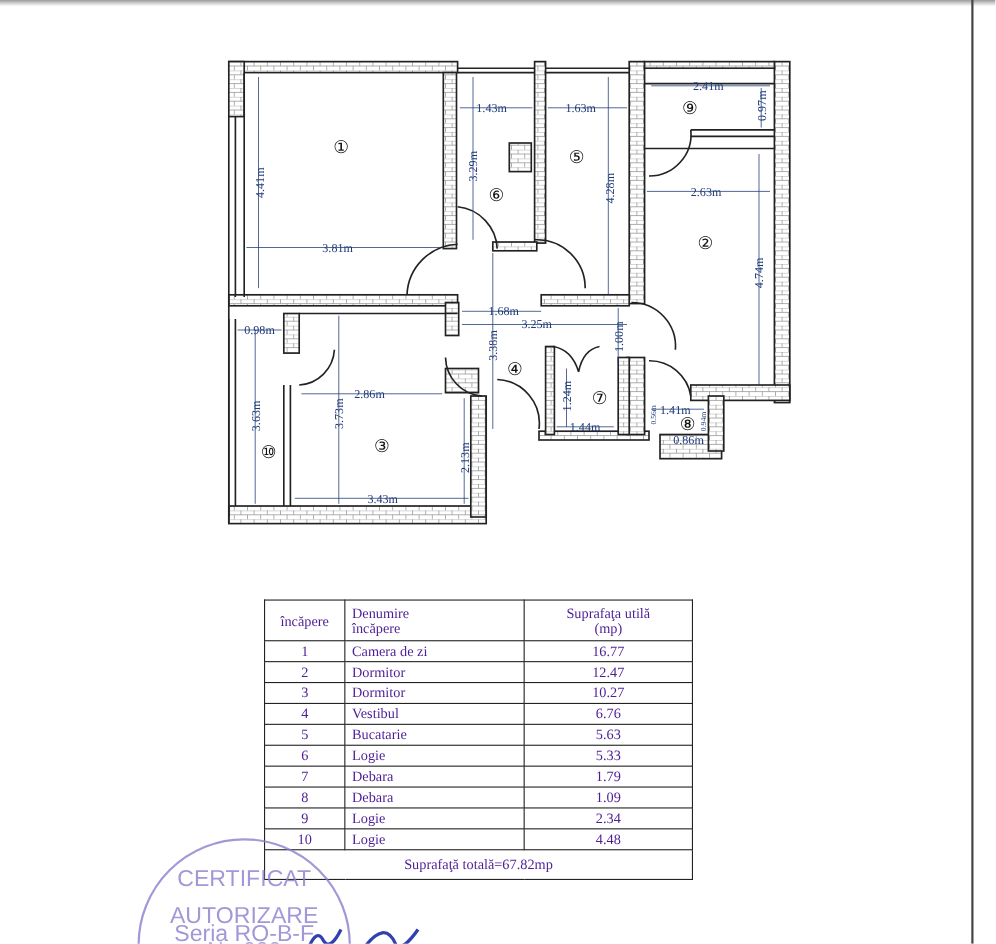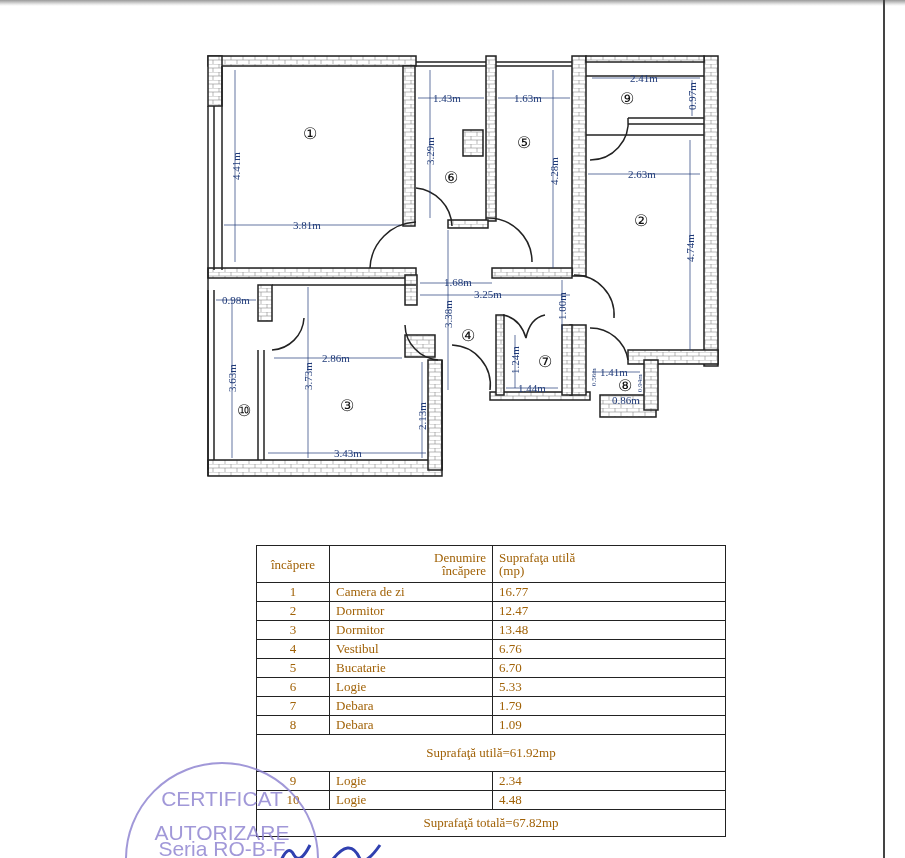--- a/index.html
+++ b/index.html
@@ -2,27 +2,27 @@
 <html><head>
 <meta charset="utf-8">
 <style>
   html, body { margin:0; padding:0; }
   body { width:905px; height:858px; background:#ffffff; position:relative; overflow:hidden; font-family:"Liberation Serif", "DejaVu Serif", serif; }
   .topshade { position:absolute; left:0; top:0; width:905px; height:6px; background:linear-gradient(#9a9a9a,#e8e8e8 70%,#ffffff); }
   .rightline { position:absolute; left:883px; top:0; width:2px; height:858px; background:#444; }
   .plan { position:absolute; left:0; top:0; }
   .dim { font-family:"Liberation Serif", serif; font-size:11px; fill:#1f3a78; }
   .lbl { font-family:"Liberation Serif", serif; font-size:12px; fill:#111; }
-  table.area { position:absolute; left:256px; top:545px; width:470px; border-collapse:collapse; font-size:13px; color:#a16207; }
+  table.area { position:absolute; left:240px; top:545px; width:390px; border-collapse:collapse; font-size:13px; color:#4c1d95; }
   table.area td, table.area th { border:1.5px solid #222; padding:0 6px; font-weight:normal; }
   table.area th { height:36px; vertical-align:middle; line-height:13px; }
   table.area td { height:18px; line-height:18px; }
   .c1 { width:60px; text-align:center; }
   .c2 { width:150px; text-align:left; }
-  .c3 { text-align:left; }
+  .c3 { text-align:center; }
   .sumrow td { height:36px !important; text-align:center; }
   .stamp { position:absolute; left:125px; top:762px; width:190px; height:190px; border-radius:50%; border:2px solid #8a7fcf; color:#8a7fcf; font-family:"Liberation Sans", sans-serif; opacity:0.8; }
   .stamp .t { position:absolute; left:0; width:190px; text-align:center; font-size:21px; line-height:17px; }
   .sig { position:absolute; left:270px; top:835px; }
 </style>
 </head>
 <body>
 
 <div class="topshade"></div>
 <div class="rightline"></div>
@@ -161,21 +161,21 @@
     <text class="lbl" x="618" y="391" style="font-size:16px">⑧</text>
     <text class="lbl" x="620" y="104" style="font-size:16px">⑨</text>
     <text class="lbl" x="237" y="416" style="font-size:16px">⑩</text>
   </g>
 </svg>
 
 <table class="area">
   <tbody>
       <tr>
     <th class="c1">încăpere</th>
-    <th class="c2" style="text-align:right">
+    <th class="c2" style="text-align:left">
       <div>Denumire</div>
       <div>încăpere</div>
     </th>
     <th class="c3">
       <div>Suprafaţa utilă</div>
       <div>(mp)</div>
     </th>
   </tr>
   <tr>
         <td class="c1">1</td>
@@ -183,49 +183,46 @@
         <td class="c3">16.77</td>
       </tr>
   <tr>
         <td class="c1">2</td>
         <td class="c2">Dormitor</td>
         <td class="c3">12.47</td>
       </tr>
   <tr>
         <td class="c1">3</td>
         <td class="c2">Dormitor</td>
-        <td class="c3">13.48</td>
+        <td class="c3">10.27</td>
       </tr>
   <tr>
         <td class="c1">4</td>
         <td class="c2">Vestibul</td>
         <td class="c3">6.76</td>
       </tr>
   <tr>
         <td class="c1">5</td>
         <td class="c2">Bucatarie</td>
-        <td class="c3">6.70</td>
+        <td class="c3">5.63</td>
       </tr>
   <tr>
         <td class="c1">6</td>
         <td class="c2">Logie</td>
         <td class="c3">5.33</td>
       </tr>
   <tr>
         <td class="c1">7</td>
         <td class="c2">Debara</td>
         <td class="c3">1.79</td>
       </tr>
   <tr>
         <td class="c1">8</td>
         <td class="c2">Debara</td>
         <td class="c3">1.09</td>
-      </tr>
-  <tr class="sumrow">
-        <td colspan="3">Suprafaţă utilă=61.92mp</td>
       </tr>
   <tr>
         <td class="c1">9</td>
         <td class="c2">Logie</td>
         <td class="c3">2.34</td>
       </tr>
   <tr>
         <td class="c1">10</td>
         <td class="c2">Logie</td>
         <td class="c3">4.48</td>

